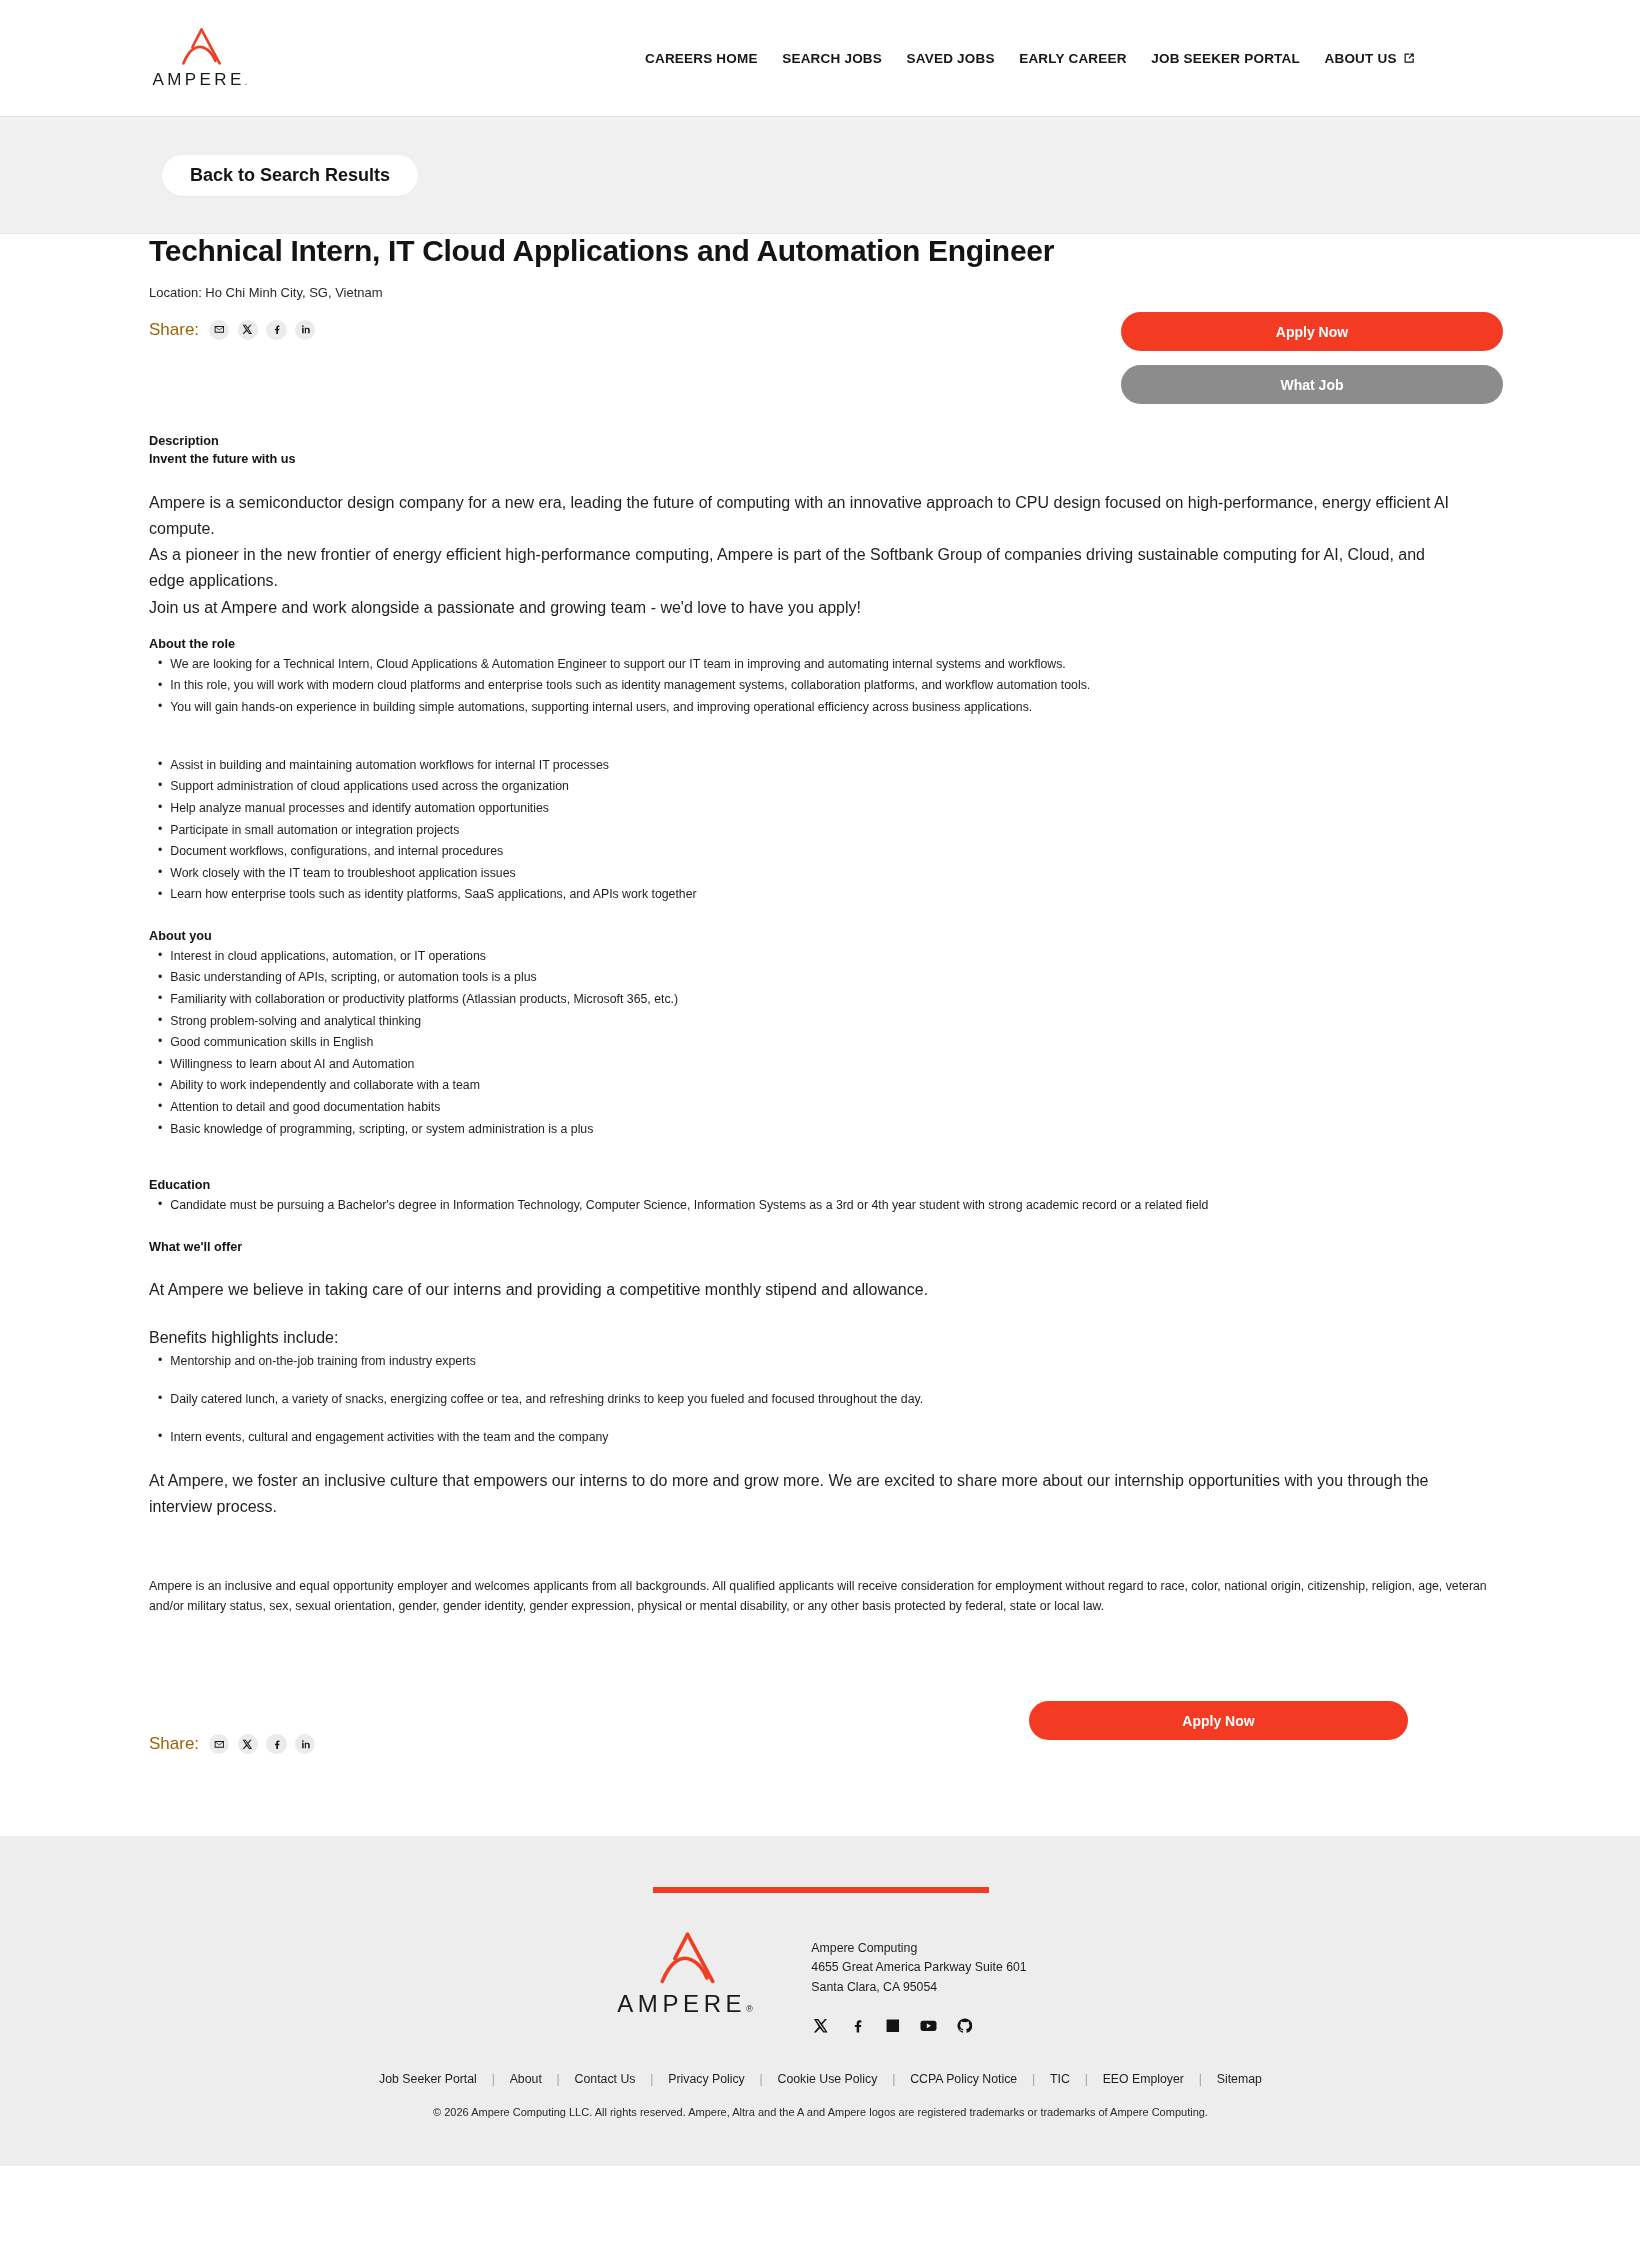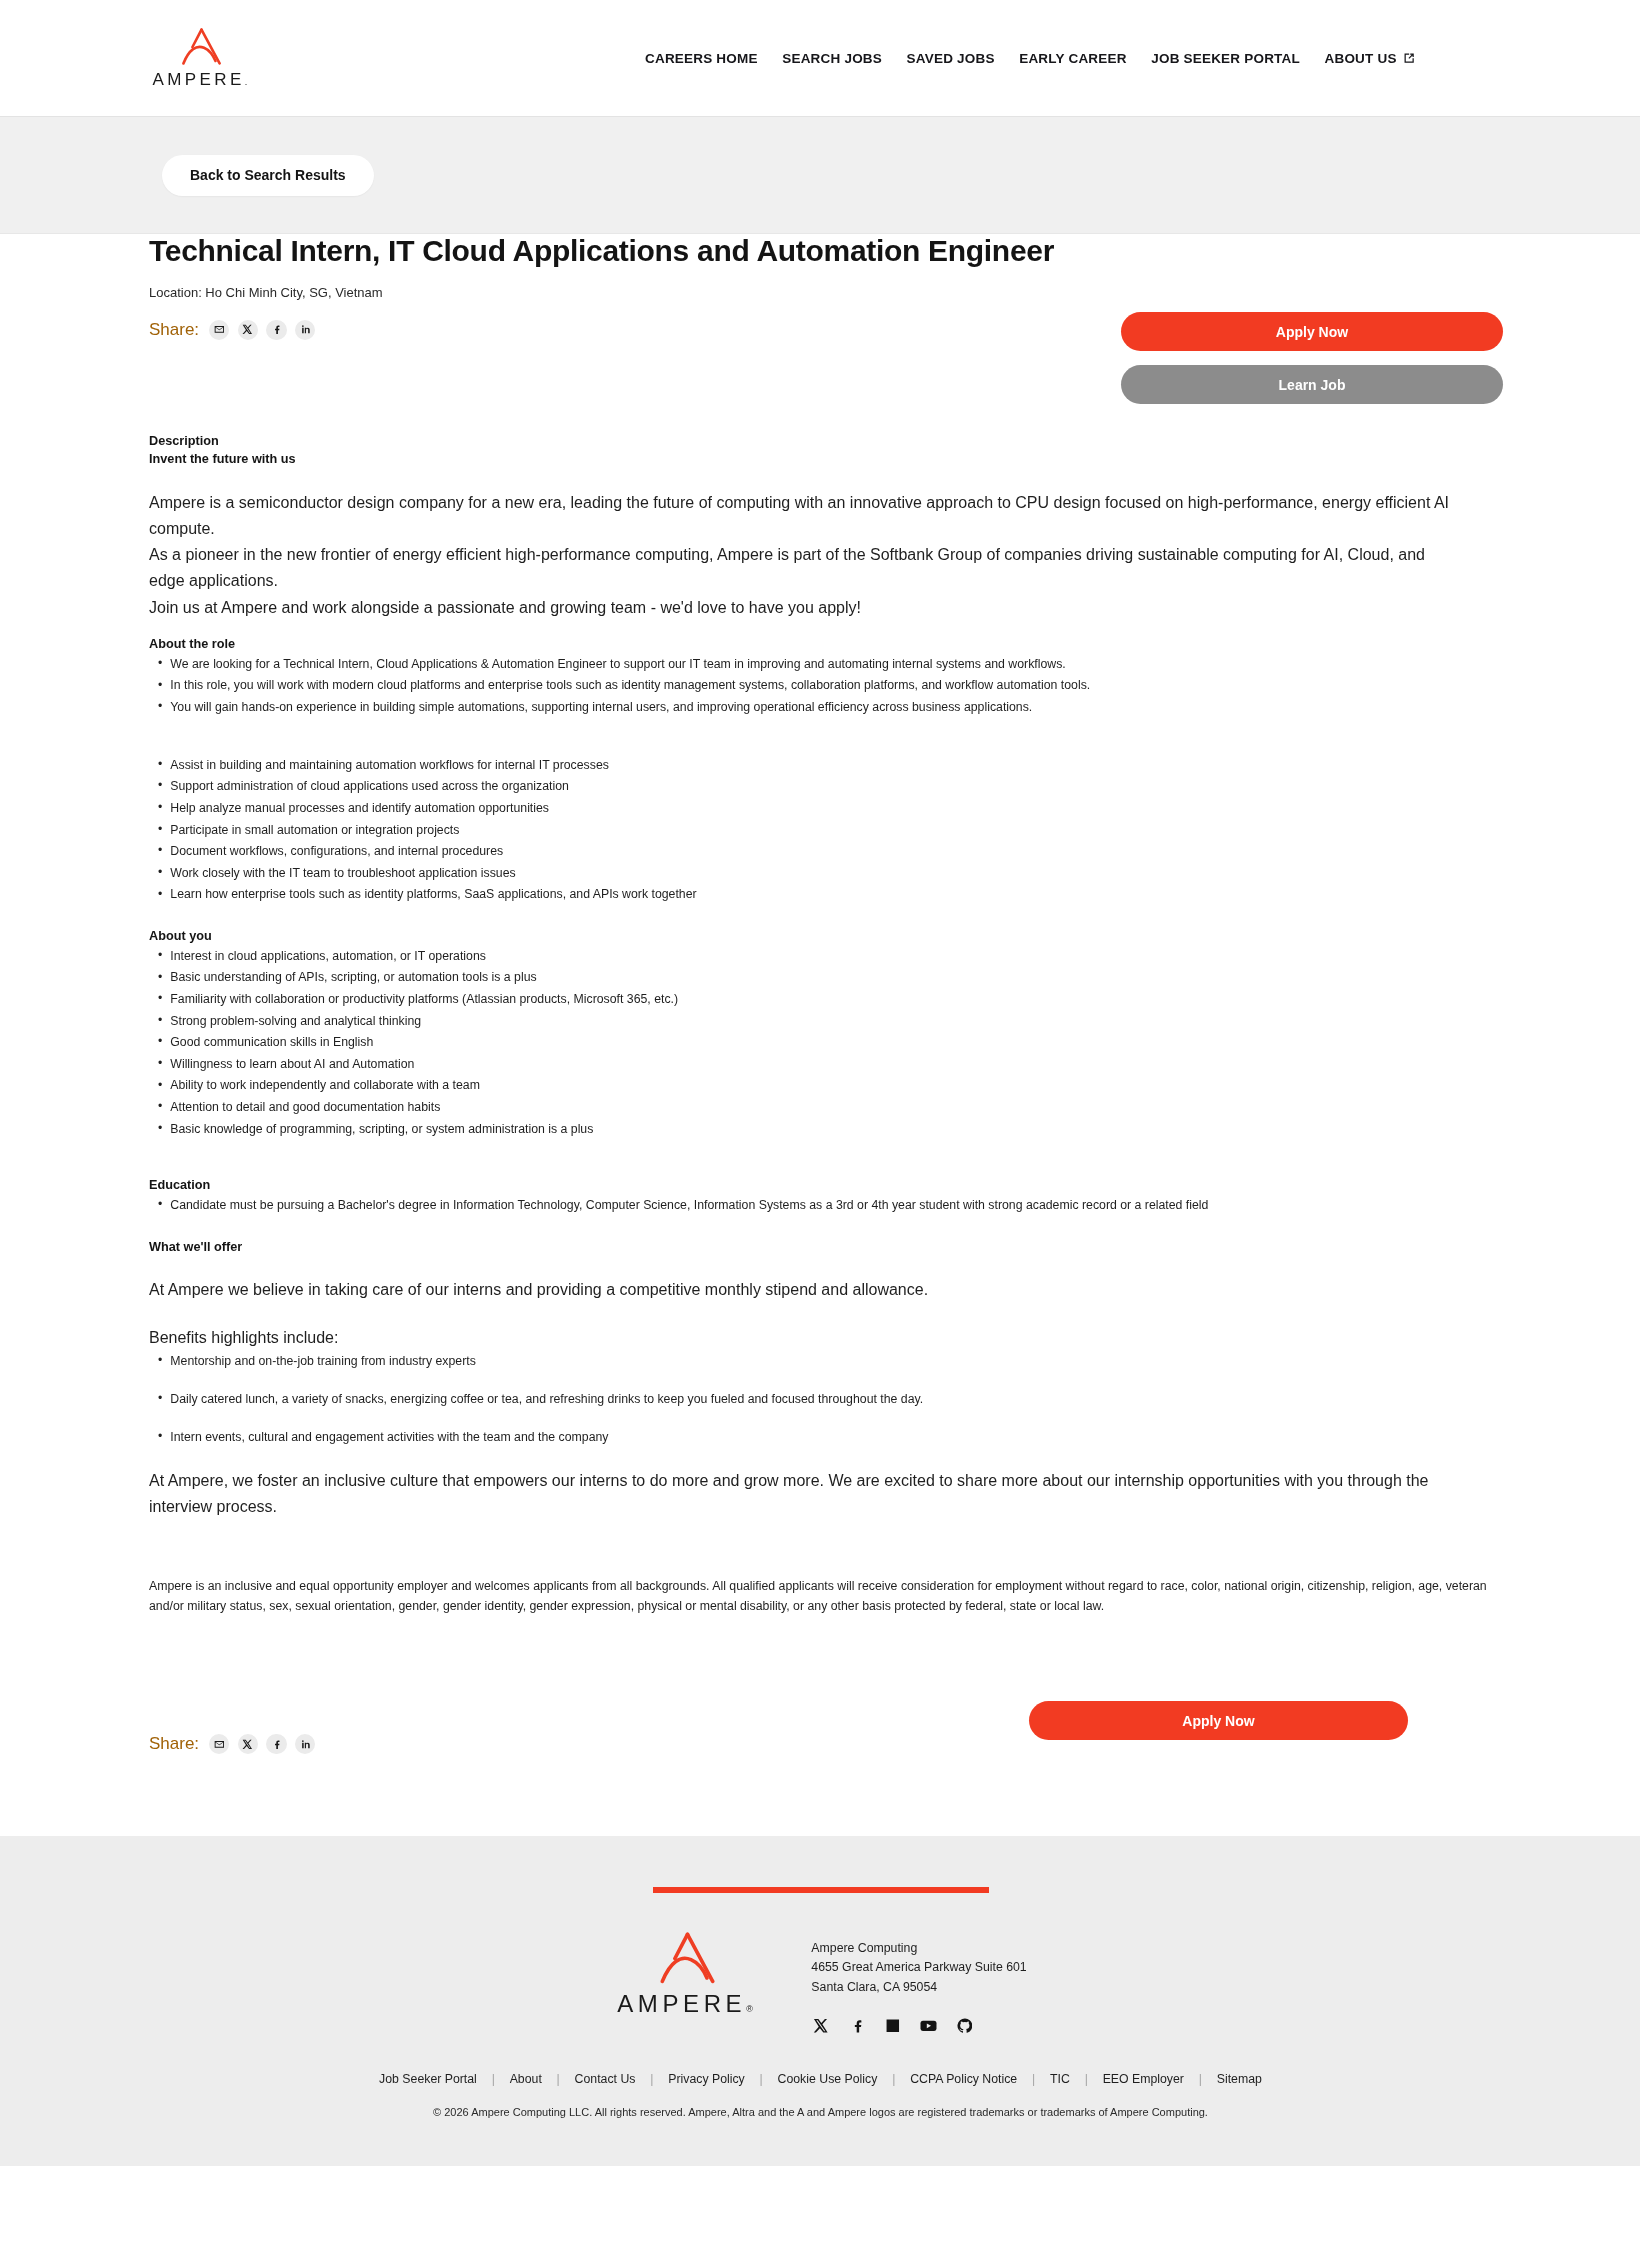--- a/index.html
+++ b/index.html
@@ -69,21 +69,21 @@
     border-bottom: 0.8px solid #e7e7e7;
   }
   .back-btn {
     margin-left: 162px;
     background: #ffffff;
     border: none;
     border-radius: 33px;
     height: 41px;
     padding: 0 28px;
     font-family: inherit;
-    font-size: 14px;
+    font-size: 18px;
     font-weight: 700;
     color: #141414;
     cursor: pointer;
     box-shadow: 0 0.8px 1.6px rgba(0,0,0,0.05);
   }
 
   
   .content {
     width: 1641px;
     padding-left: 149px;
@@ -349,21 +349,21 @@
       </a>
       <a class="share-ico">
         <svg viewBox="0 0 16 16">
             <path d="M3.2 5.6h2.3V14H3.2V5.6zm1.1-3.6c.8 0 1.3.5 1.3 1.2S5.1 4.4 4.3 4.4 3 3.9 3 3.2 3.5 2 4.3 2zM7.2 5.6h2.2v1.2h.1c.3-.6 1.1-1.3 2.2-1.3 2.3 0 2.8 1.5 2.8 3.5V14h-2.3V9.5c0-1.1 0-2.4-1.5-2.4s-1.7 1.1-1.7 2.3V14H7.2V5.6z"></path>
           </svg>
       </a>
     </div>
 
     <div class="cta-stack">
       <button class="btn-apply">Apply Now</button>
-      <button class="btn-save">Learn Job</button>
+      <button class="btn-save">What Job</button>
     </div>
   </section>
 
   <section class="job-body">
 
     <div class="sec-head">Description</div>
     <div class="sec-head">Invent the future with us</div>
     <div class="gap-lg"></div>
     <p class="para">Ampere is a semiconductor design company for a new era, leading the future of computing with an innovative approach to CPU design focused on high-performance, energy efficient AI compute.</p>
     <p class="para">As a pioneer in the new frontier of energy efficient high-performance computing, Ampere is part of the Softbank Group of companies driving sustainable computing for AI, Cloud, and edge applications.</p>

